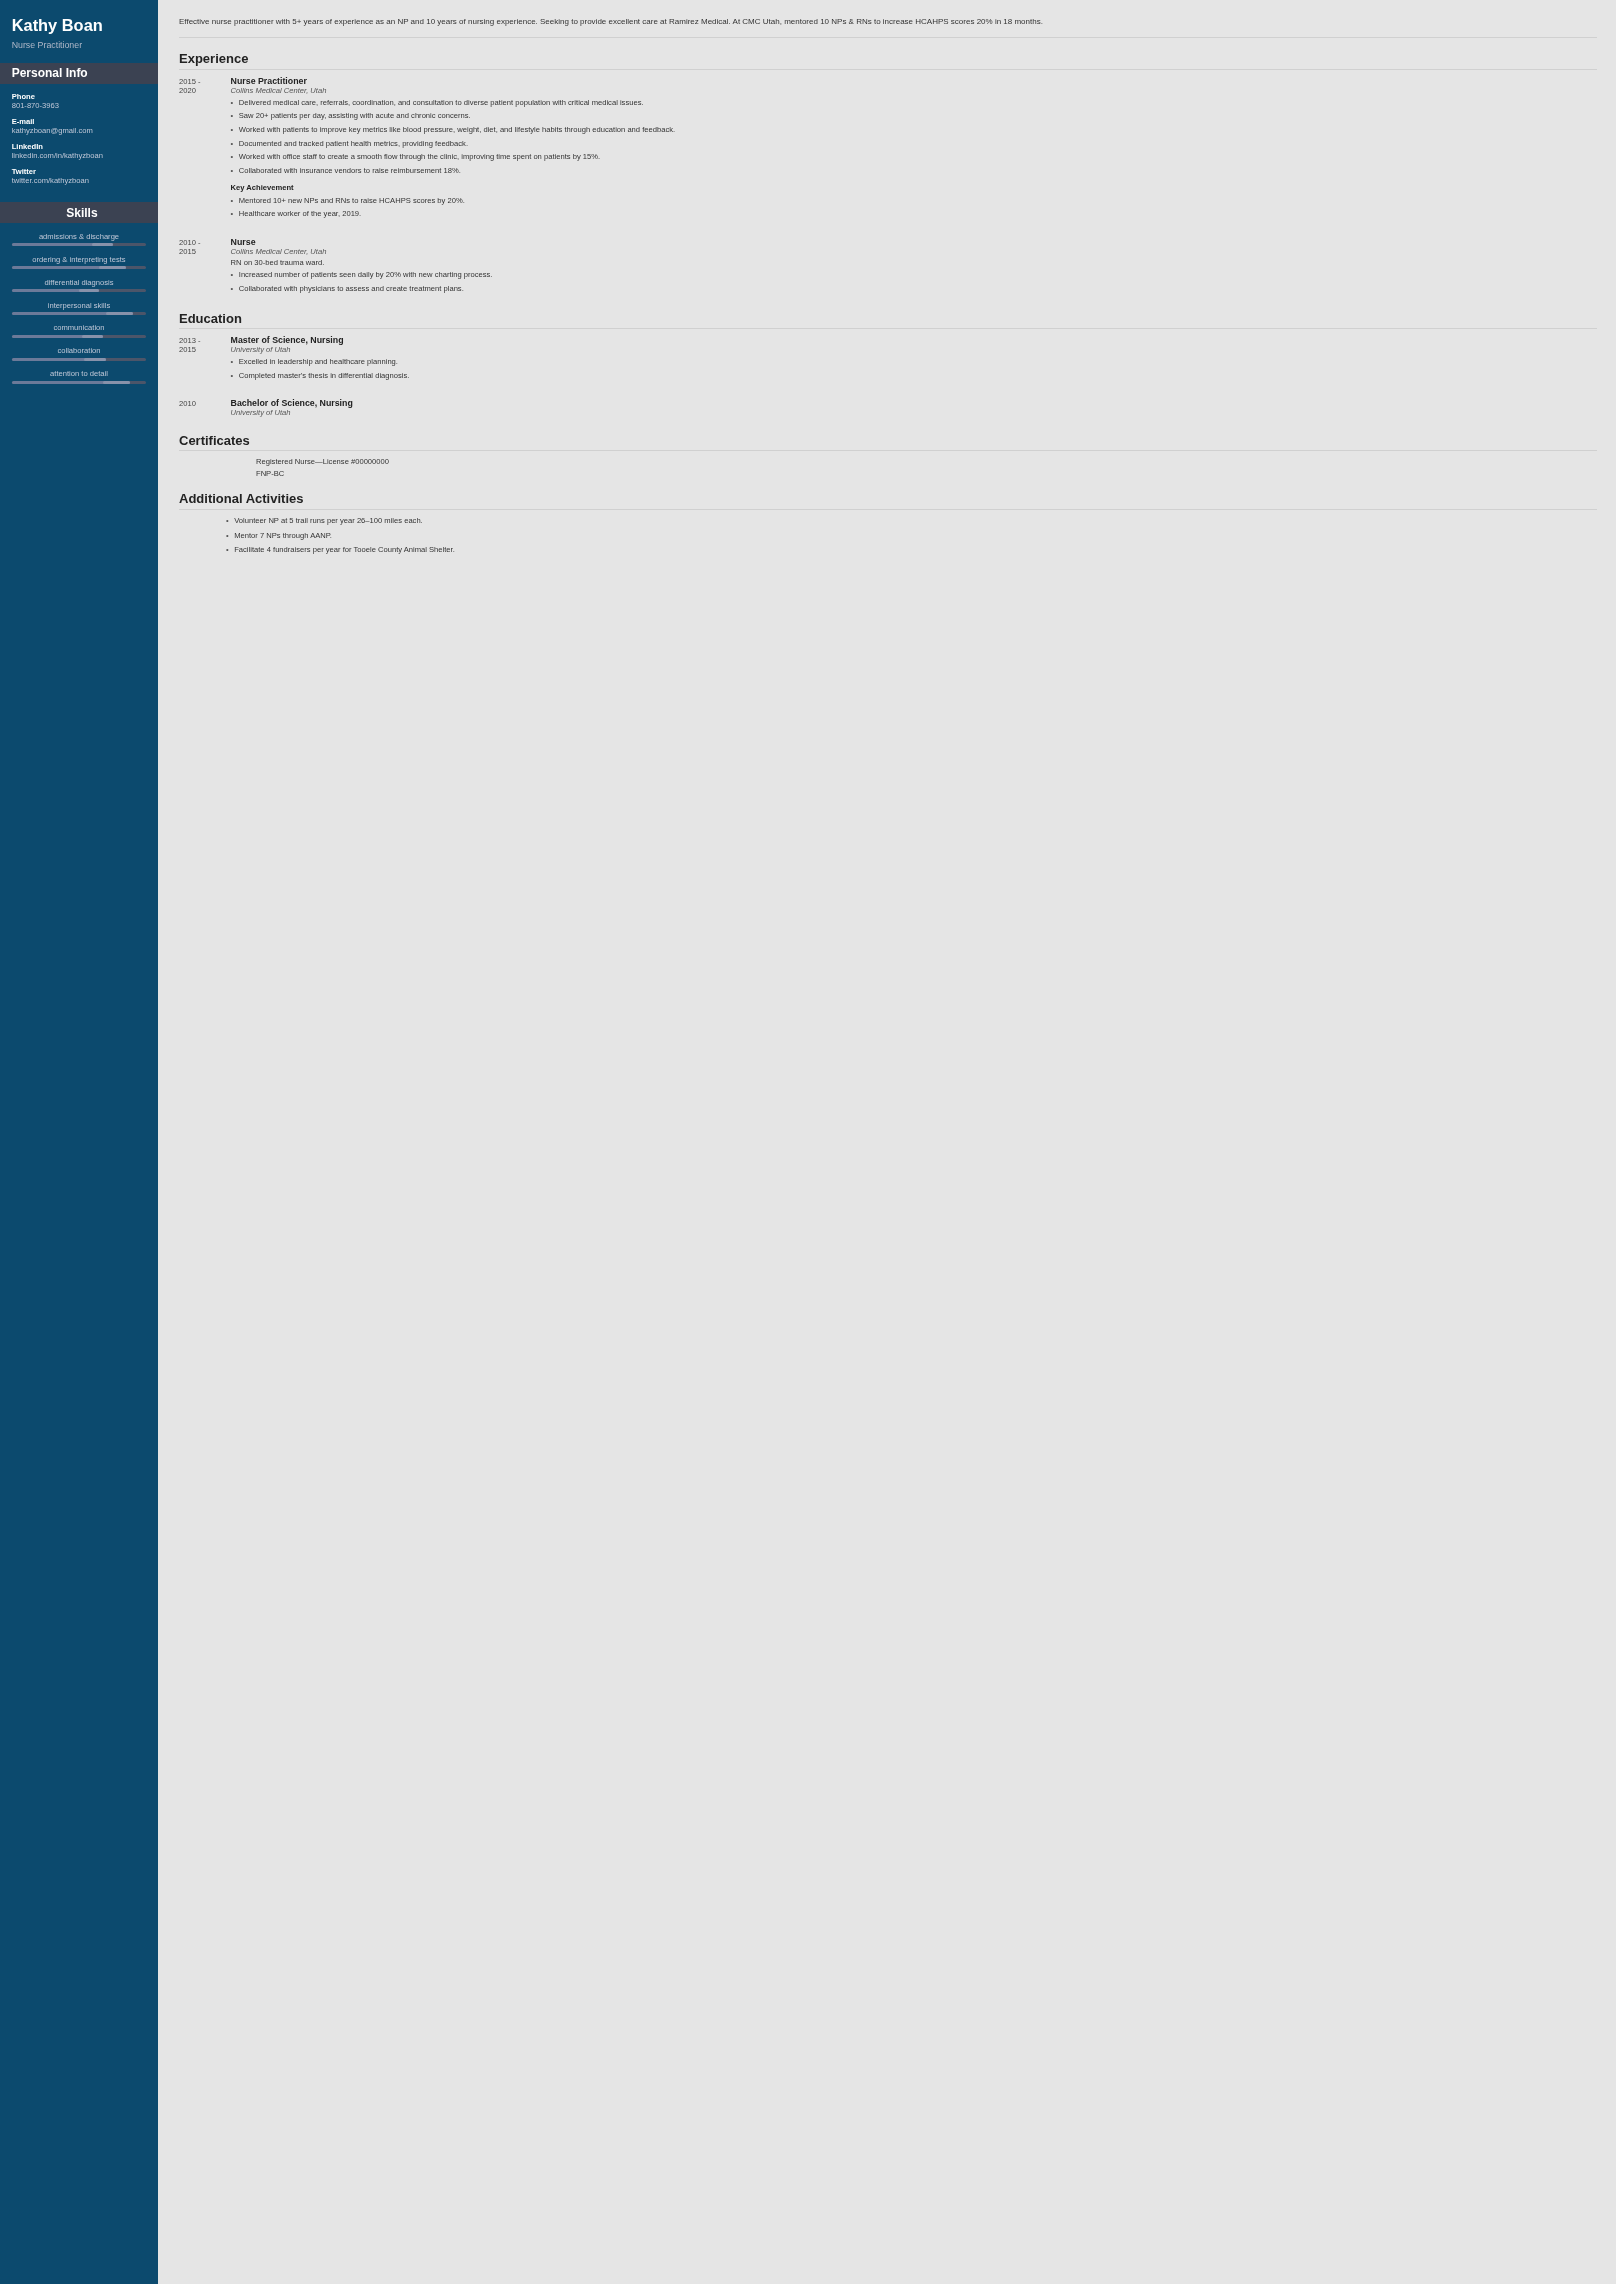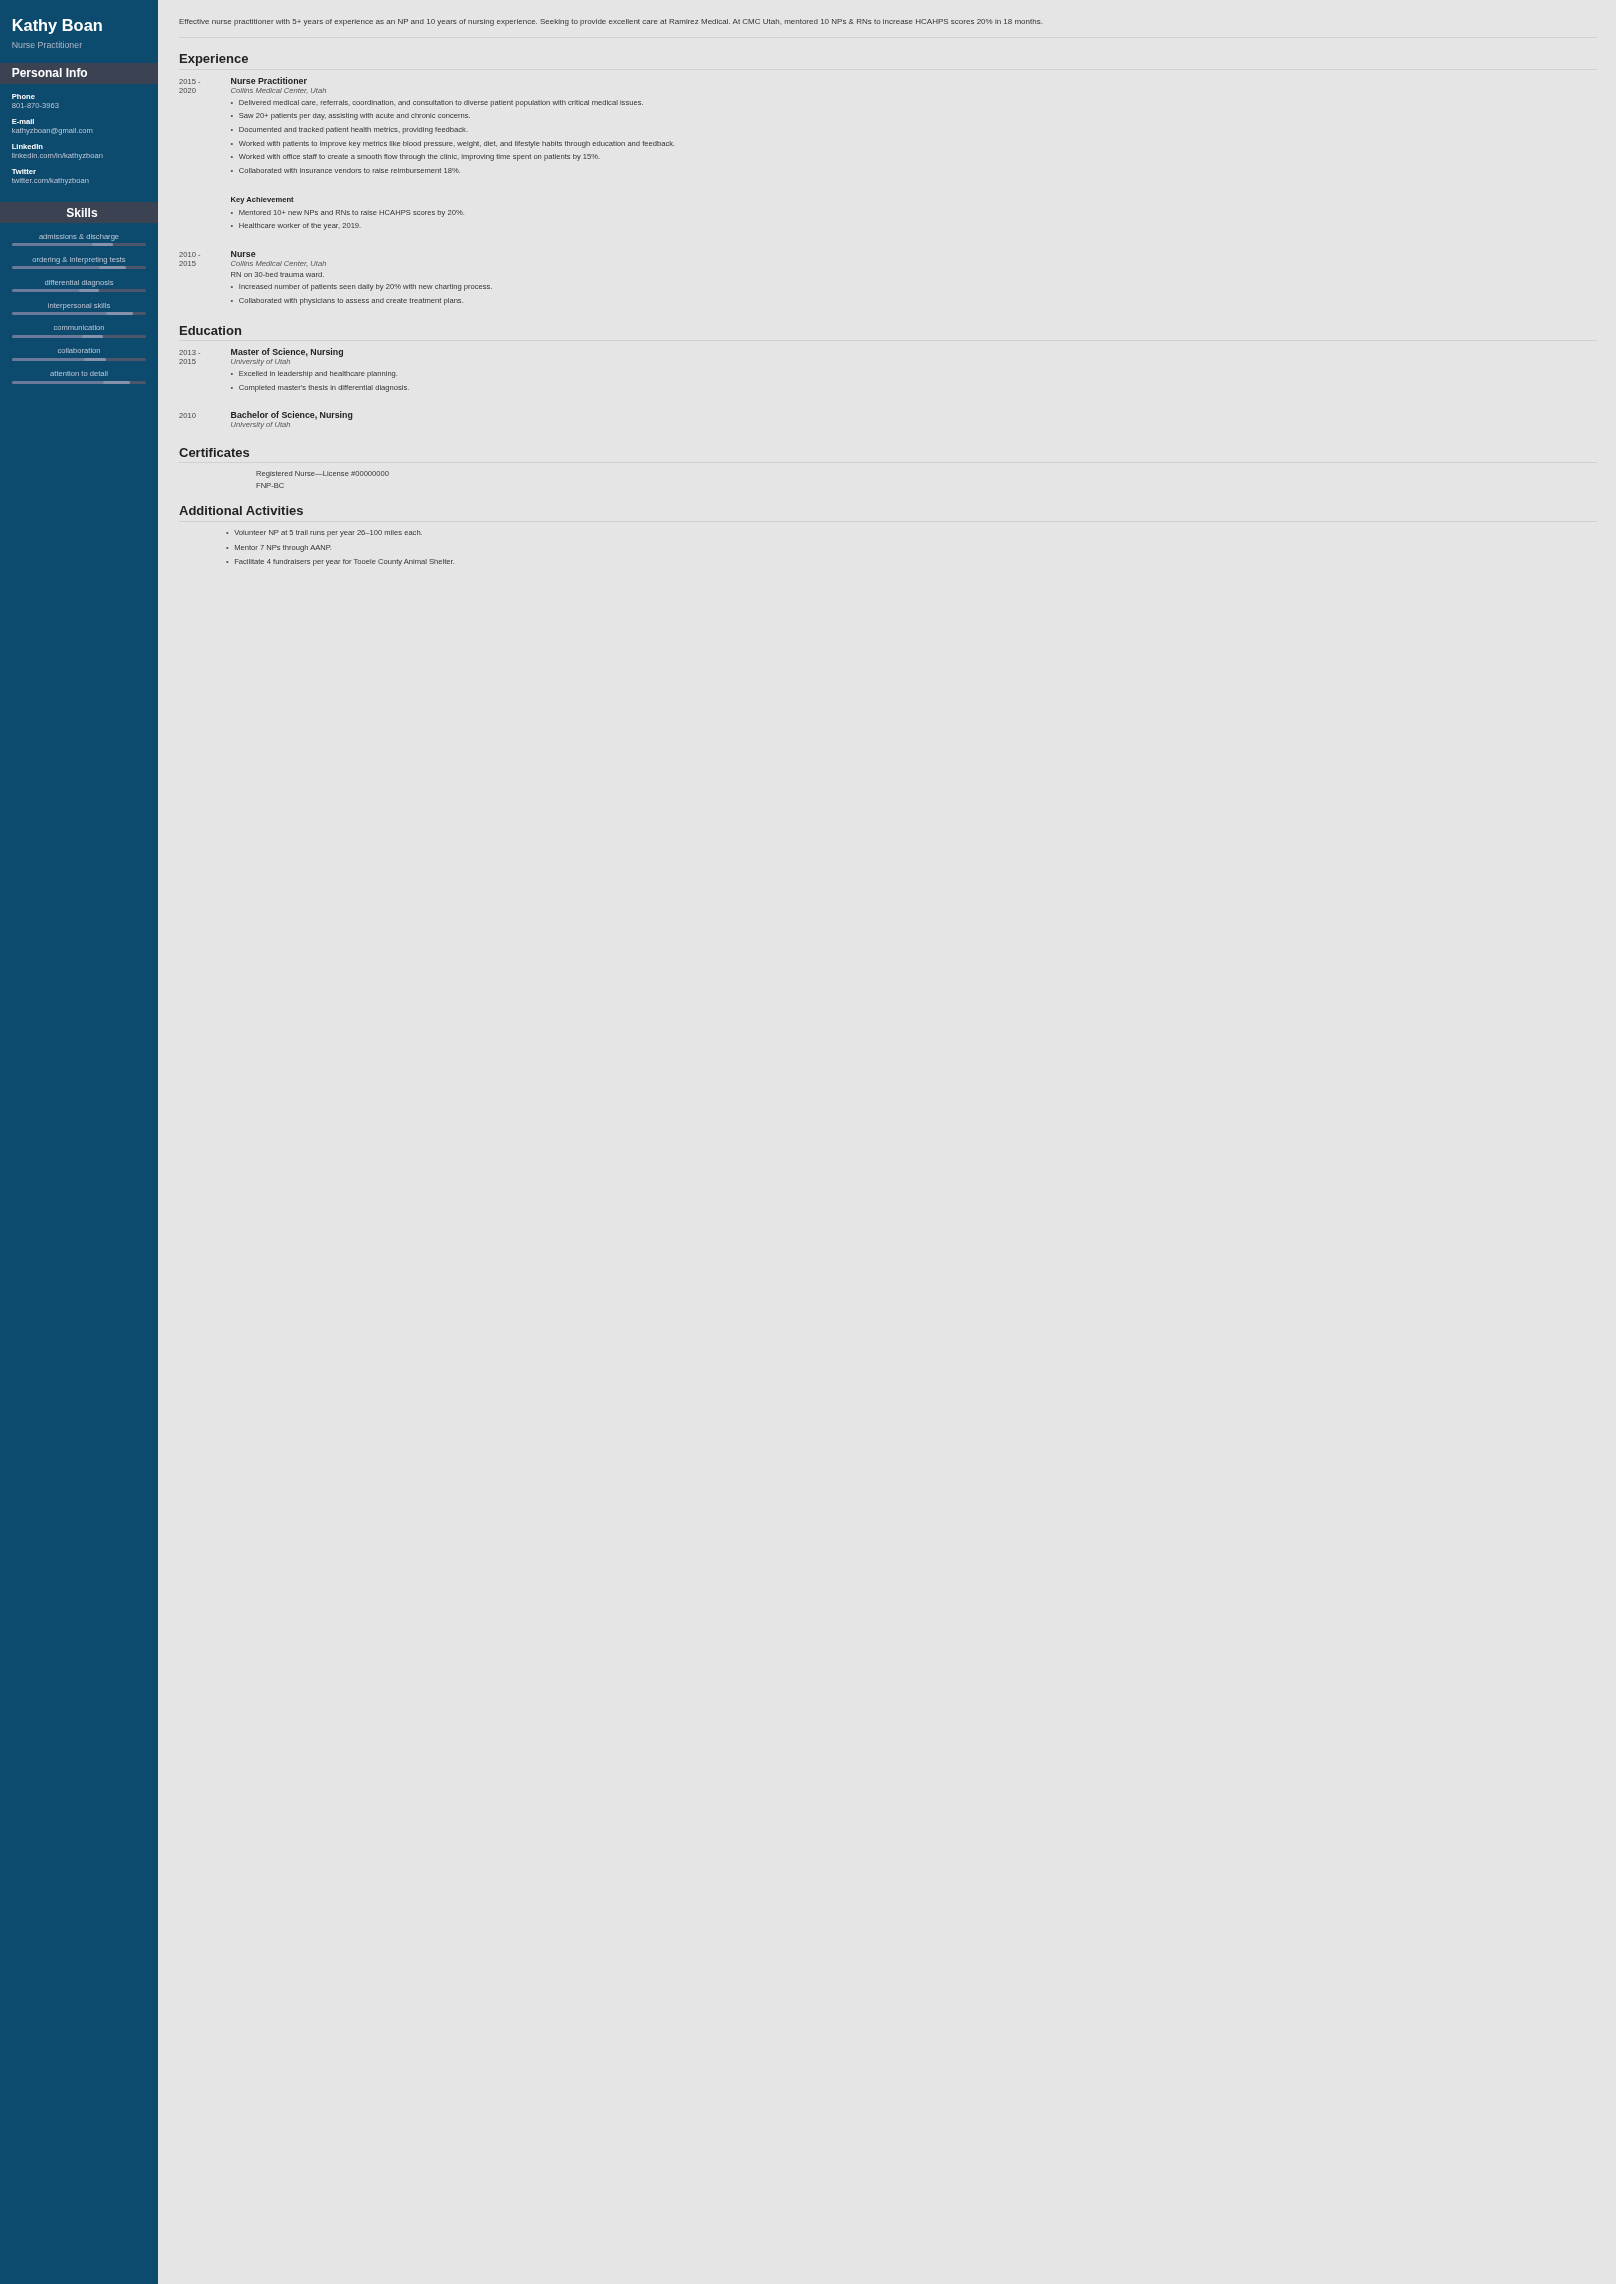--- a/index.html
+++ b/index.html
@@ -157,21 +157,21 @@
     .entry-bullets li::before {
       content: "•";
       position: absolute;
       left: 0;
       color: #555;
     }
     .key-achievement-label {
       font-weight: bold;
       font-size: 7.6px;
       color: #222;
-      margin-top: 19px;
+      margin-top: 7px;
       margin-bottom: 1.2px;
     }
     .certificates-list {
       margin-left: 47px;
       margin-bottom: 3.5px;
     }
     .cert-item {
       font-size: 7.6px;
       color: #333;
       margin-bottom: 3.5px;
@@ -290,22 +290,22 @@
         <div class="entry">
       <div class="entry-dates" style="white-space:pre-line">2015 -
 2020</div>
       <div class="entry-content">
         <div class="entry-job-title">Nurse Practitioner</div>
         <div class="entry-company">Collins Medical Center, Utah</div>
 
         <ul class="entry-bullets">
               <li>Delivered medical care, referrals, coordination, and consultation to diverse patient population with critical medical issues.</li>
               <li>Saw 20+ patients per day, assisting with acute and chronic concerns.</li>
+              <li>Worked with patients to improve key metrics like blood pressure, weight, diet, and lifestyle habits through education and feedback.</li>
               <li>Documented and tracked patient health metrics, providing feedback.</li>
-              <li>Worked with patients to improve key metrics like blood pressure, weight, diet, and lifestyle habits through education and feedback.</li>
               <li>Worked with office staff to create a smooth flow through the clinic, improving time spent on patients by 15%.</li>
               <li>Collaborated with insurance vendors to raise reimbursement 18%.</li>
             </ul>
         <div class="key-achievement-label">Key Achievement</div>
         <ul class="entry-bullets">
           <li>Mentored 10+ new NPs and RNs to raise HCAHPS scores by 20%.</li>
               <li>Healthcare worker of the year, 2019.</li>
         </ul>
       </div>
         </div>

